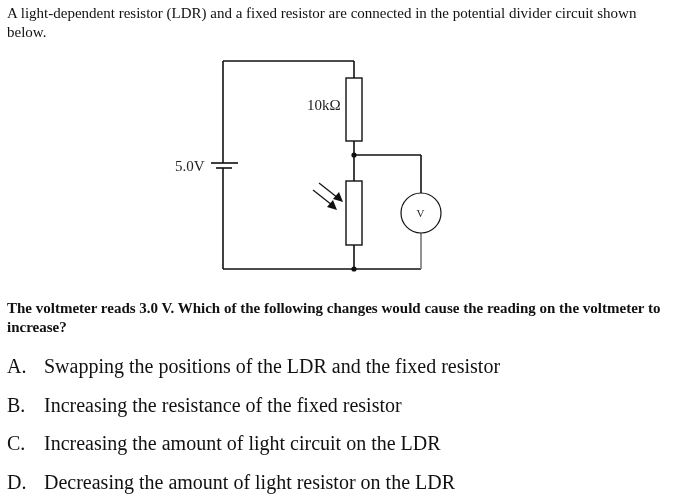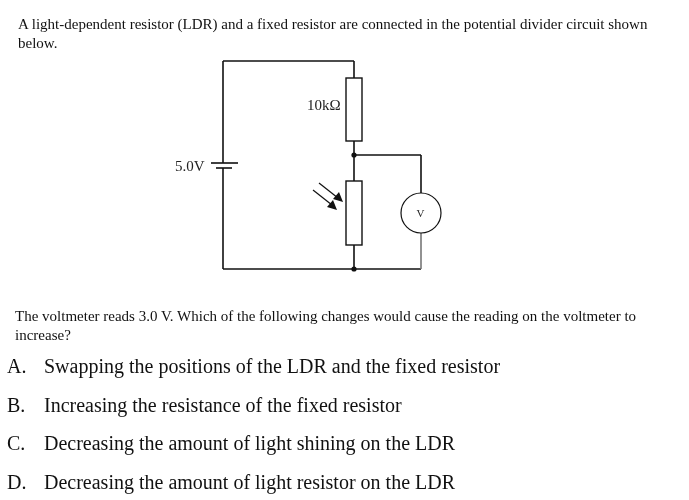--- a/index.html
+++ b/index.html
@@ -52,21 +52,21 @@
       width: 37px;
     }
     .opt-a { top: 357px; }
     .opt-b { top: 396px; }
     .opt-c { top: 434px; }
     .opt-d { top: 473px; }
   </style>
 </head>
 <body>
 
-<p class="intro" style="margin:11px;">A light-dependent resistor (LDR) and a fixed resistor are connected in the potential divider circuit shown below.</p>
+<p class="intro" style="margin:0;">A light-dependent resistor (LDR) and a fixed resistor are connected in the potential divider circuit shown below.</p>
 
 <svg class="circuit" width="689" height="300" viewBox="0 0 689 300">
 
   <g stroke="#111" stroke-width="1.6" fill="none">
     <line x1="223" y1="61" x2="223" y2="163"></line>
     <line x1="223" y1="168" x2="223" y2="269"></line>
     <line x1="223" y1="61" x2="354" y2="61"></line>
     <line x1="354" y1="61" x2="354" y2="78"></line>
     <line x1="354" y1="141" x2="354" y2="181"></line>
     <line x1="354" y1="245" x2="354" y2="269"></line>
@@ -93,26 +93,26 @@
     <polygon points="337,210 327,207 333,200" fill="#111"></polygon>
   </g>
 
   <circle cx="354" cy="155" r="2.6" fill="#111"></circle>
   <circle cx="354" cy="269" r="2.6" fill="#111"></circle>
 
   <circle cx="421" cy="213" r="20" fill="#fff" stroke="#111" stroke-width="1.2"></circle>
   <text x="416.5" y="217" font-size="11">V</text>
 </svg>
 
-<p class="question" style="margin:8px;">The voltmeter reads 3.0 V.  Which of the following changes would cause the reading on the voltmeter to increase?</p>
+<p class="question" style="margin:0;font-weight:bold;">The voltmeter reads 3.0 V.  Which of the following changes would cause the reading on the voltmeter to increase?</p>
 
 <div class="option opt-a">
   <span class="letter">A.</span><span>Swapping the positions of the LDR and the fixed resistor</span>
 </div>
 <div class="option opt-b">
   <span class="letter">B.</span><span>Increasing the resistance of the fixed resistor</span>
 </div>
 <div class="option opt-c">
-  <span class="letter">C.</span><span>Decreasing the amount of light shining on the LDR</span>
+  <span class="letter">C.</span><span>Increasing the amount of light circuit on the LDR</span>
 </div>
 <div class="option opt-d">
   <span class="letter">D.</span><span>Decreasing the amount of light resistor on the LDR</span>
 </div>
 
 </body></html>

